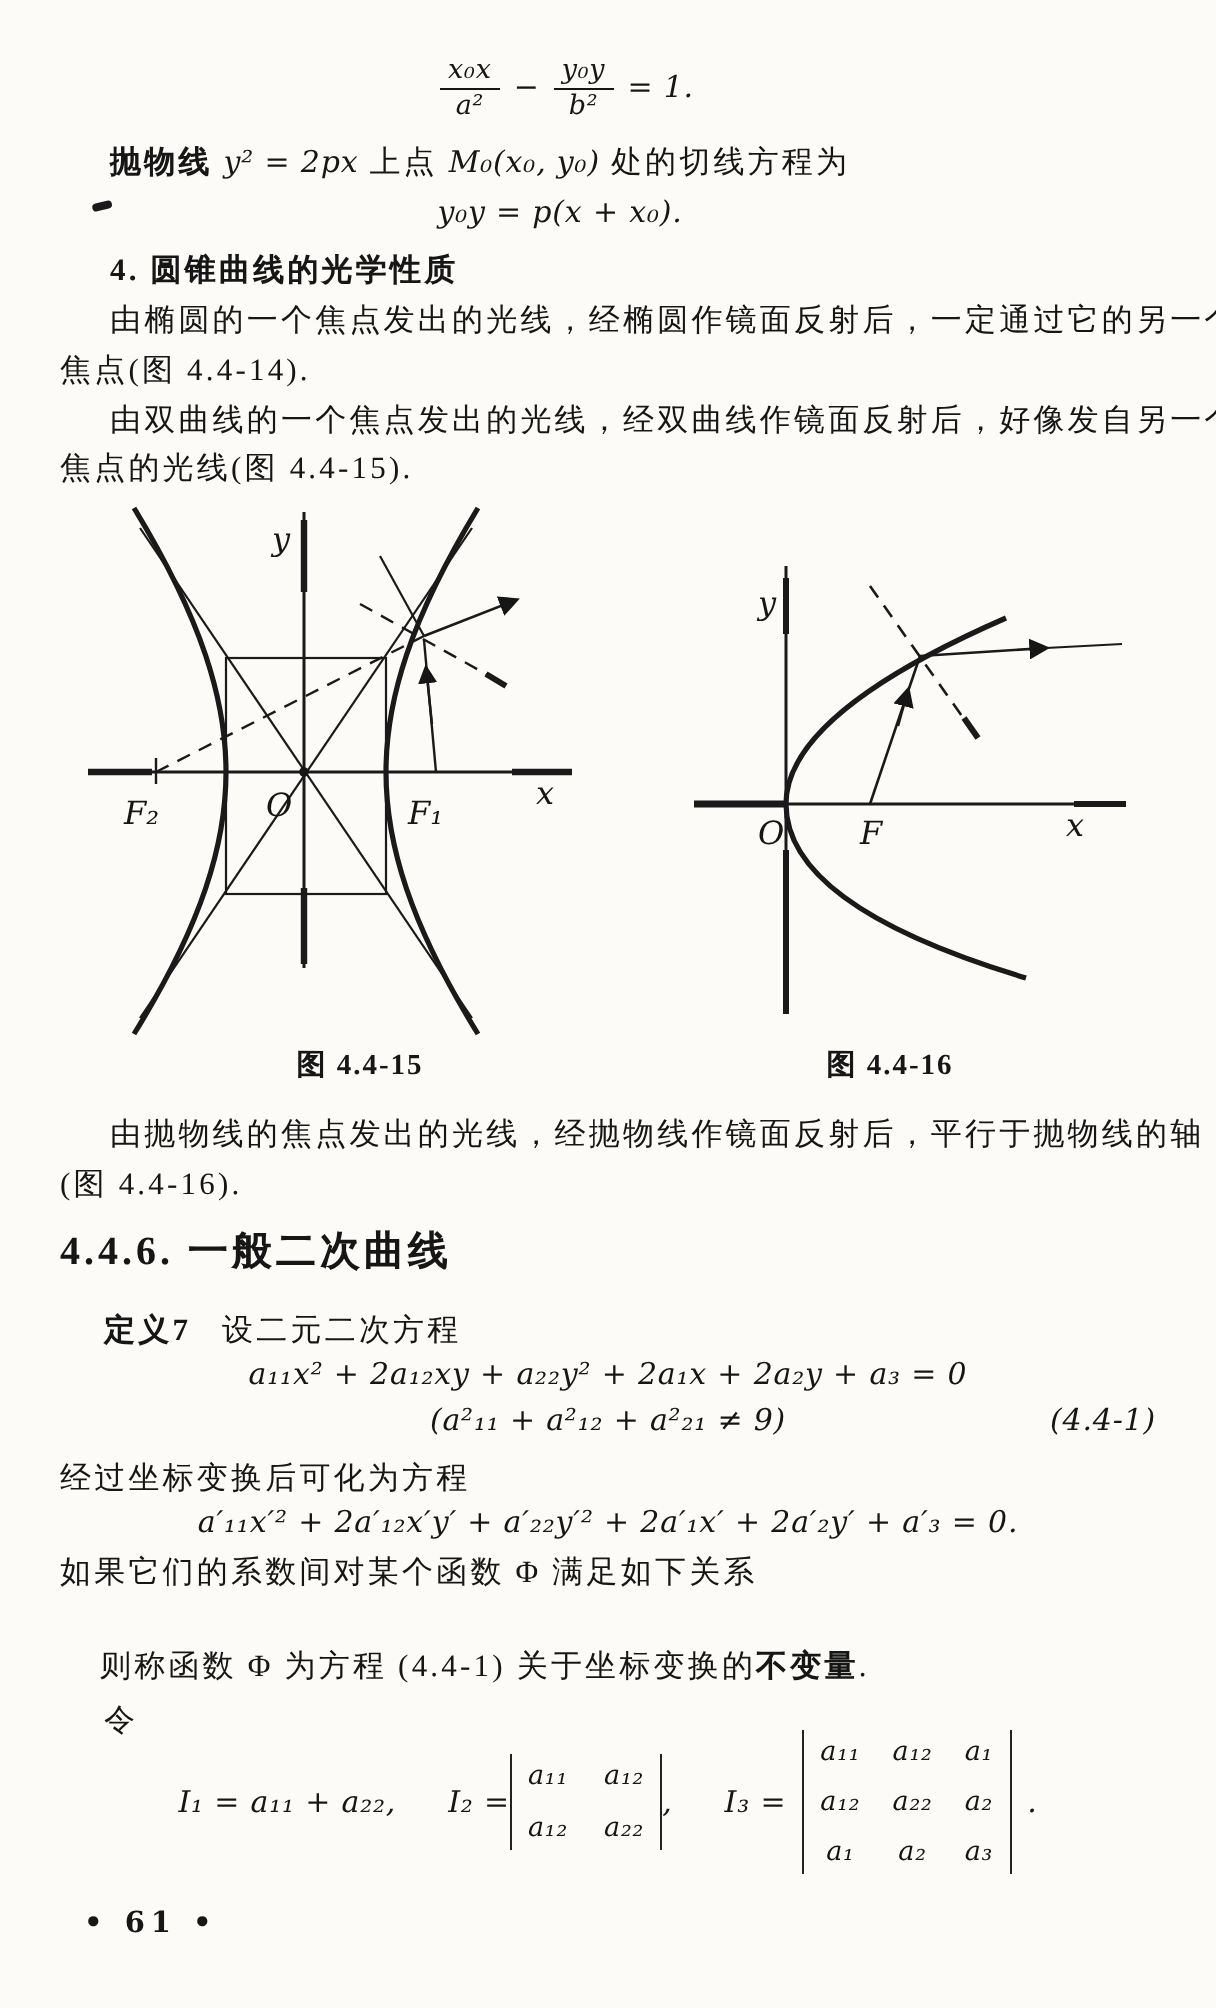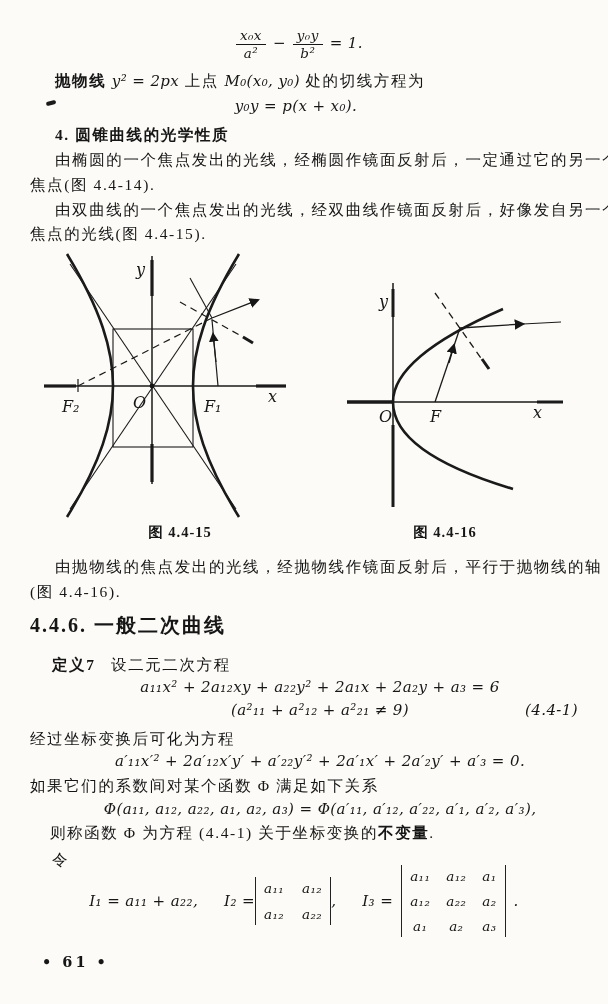--- a/index.html
+++ b/index.html
@@ -1,21 +1,21 @@
 <!DOCTYPE html>
 <html><head>
 <meta charset="utf-8">
 <style>
   html,body{margin:0;padding:0;background:#fcfbf7;}
   .page{position:relative;width:608px;height:1004px;background:#fcfbf7;overflow:hidden;color:#161616;}
   .line{position:absolute;white-space:nowrap;color:#161616;}
   .cn{font-family:"Liberation Serif","DejaVu Serif",serif;font-size:15.5px;letter-spacing:1.6px;}
   .math{font-family:"DejaVu Serif",serif;font-style:italic;letter-spacing:0.4px;font-size:15px;}
   .b{font-weight:bold;}
-  .center{left:0;width:608px;text-align:center;padding-left:16px;}
+  .center{left:0;width:608px;text-align:center;}
   .frac{display:inline-flex;flex-direction:column;align-items:center;vertical-align:middle;margin:0 7px;font-size:13.5px;line-height:1.25;}
   .frac .num{border-bottom:1.4px solid #161616;padding:0 4px;}
   .frac .den{padding:0 2px;}
   .det{display:inline-grid;padding:3px 8px;border-left:1.3px solid #222;border-right:1.3px solid #222;text-align:center;font-size:13.5px;}
   .det2{grid-template-columns:auto auto;column-gap:18px;row-gap:10px;}
   .det3{grid-template-columns:auto auto auto;column-gap:16px;row-gap:9px;}
   .stray{position:absolute;left:46px;top:101px;width:10px;height:3.5px;background:#1a1a1a;border-radius:2px;transform:rotate(-14deg);}
   .figsvg{position:absolute;}
   svg text{font-family:"DejaVu Serif",serif;font-style:italic;fill:#161616;}
   .caption{font-weight:bold;letter-spacing:1px;font-family:"Liberation Serif","DejaVu Serif",serif;font-size:14.5px;}
@@ -123,28 +123,27 @@
   <div class="line cn" style="top:557px;left:55px;">由抛物线的焦点发出的光线，经抛物线作镜面反射后，平行于抛物线的轴</div>
   <div class="line cn" style="top:582px;left:30px;">(图 4.4-16).</div>
 
   <div class="line cn b" style="top:612px;left:30px;font-size:20px;letter-spacing:2px;">4.4.6. 一般二次曲线</div>
 
   <div class="line cn" style="top:655px;left:52px;">
     <span class="b">定义7</span>
     <span style="margin-left:10px;">设二元二次方程</span>
   </div>
 
-  <div class="line math center" style="top:678px;">a₁₁x² + 2a₁₂xy + a₂₂y² + 2a₁x + 2a₂y + a₃ = 6</div>
+  <div class="line math center" style="top:678px;">a₁₁x² + 2a₁₂xy + a₂₂y² + 2a₁x + 2a₂y + a₃ = 0</div>
   <div class="line math center" style="top:701px;">(a²₁₁ + a²₁₂ + a²₂₁ ≠ 9)</div>
   <div class="line math" style="top:701px;right:30px;">(4.4-1)</div>
 
   <div class="line cn" style="top:729px;left:30px;">经过坐标变换后可化为方程</div>
   <div class="line math center" style="top:752px;">a′₁₁x′² + 2a′₁₂x′y′ + a′₂₂y′² + 2a′₁x′ + 2a′₂y′ + a′₃ = 0.</div>
   <div class="line cn" style="top:776px;left:30px;">如果它们的系数间对某个函数 Φ 满足如下关系</div>
-  <div class="line math center" style="top:800px;">Φ(a₁₁, a₁₂, a₂₂, a₁, a₂, a₃) = Φ(a′₁₁, a′₁₂, a′₂₂, a′₁, a′₂, a′₃),</div>
 
   <div class="line cn" style="top:823px;left:30px;margin-left:20px;">
     <span>则称函数 Φ 为方程 (4.4-1) 关于坐标变换的</span><span class="b">不变量</span><span>.</span>
   </div>
 
   <div class="line cn" style="top:850px;left:52px;">令</div>
 
   <div class="line" style="top:864px;left:30px;width:548px;height:74px;display:flex;justify-content:center;align-items:center;gap:26px;">
     <span class="math">I₁ = a₁₁ + a₂₂,</span>
     <span class="math" style="display:inline-flex;align-items:center;gap:0;">

